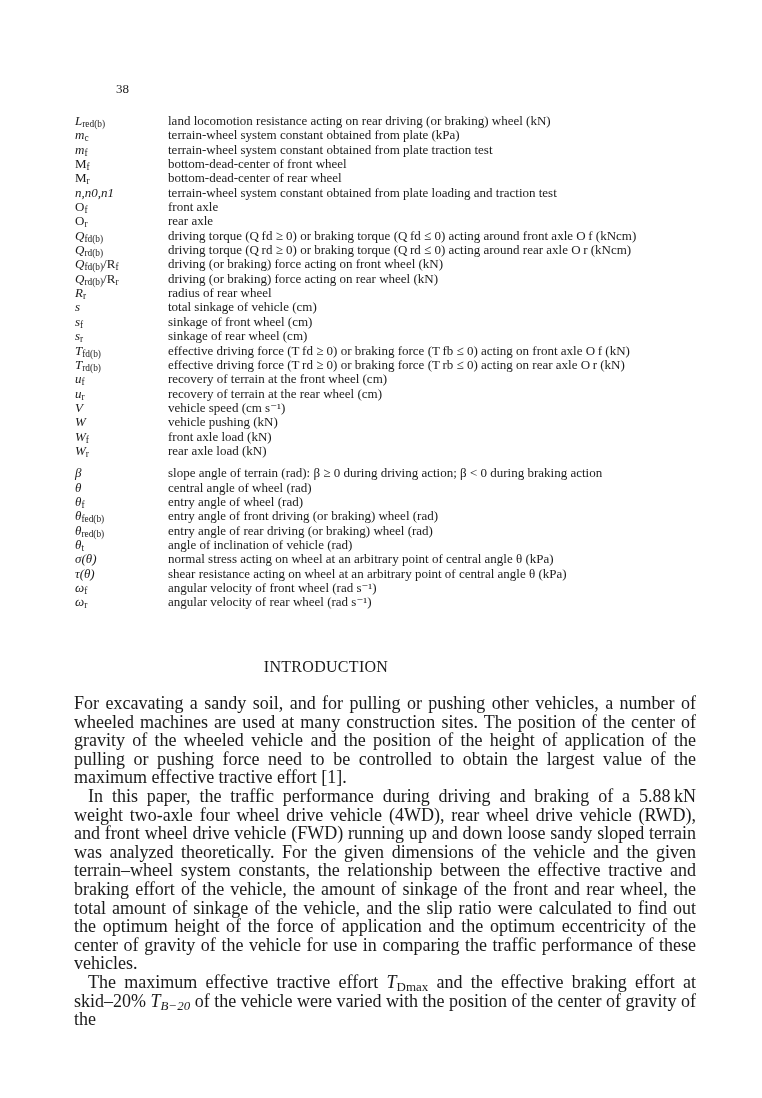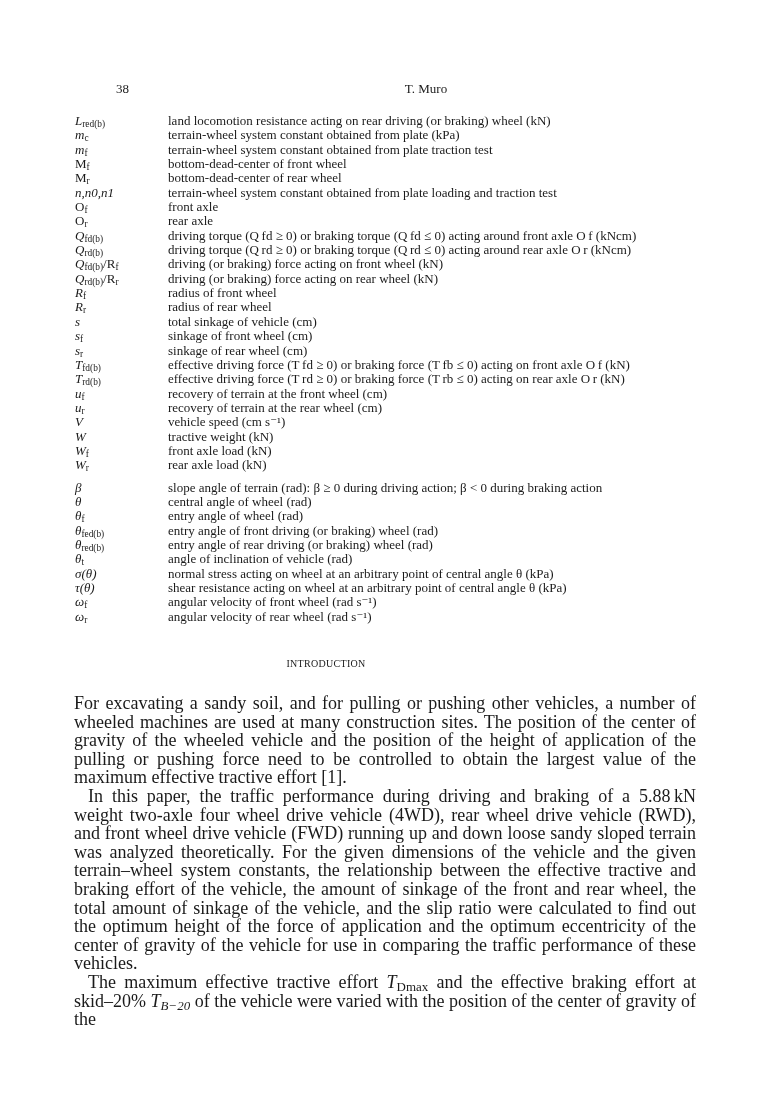--- a/index.html
+++ b/index.html
@@ -10,31 +10,30 @@
   .header { position: absolute; top: 81px; left: 74px; width: 620px; height: 18px; font-size: 13px; margin-left: 42px; }
   .page-num { position: absolute; left: 0; top: 0; }
   .running-head { position: absolute; left: 0; right: 0; text-align: center; top: 0; }
   .nomen { position: absolute; left: 75px; top: 114px; width: 640px; font-size: 13px; line-height: 14.35px; }
   .nomen .row { display: flex; white-space: nowrap; }
   .nomen .sym { width: 52px; flex: none; font-style: italic; }
   .nomen .sym.up { font-style: normal; }
   .nomen .desc { flex: 1; margin-left: 41px; }
   .nomen .gap { height: 8px; }
   sub { font-size: 0.72em; vertical-align: -0.25em; line-height: 0; }
-  .section-title { position: absolute; top: 658px; left: 0; width: 652px; text-align: center; font-size: 10px; letter-spacing: 0.3px; }
+  .section-title { position: absolute; top: 658px; left: 0; width: 652px; text-align: center; font-size: 16px; letter-spacing: 0.3px; }
   .body-text { position: absolute; top: 694px; left: 74px; width: 622px; font-size: 18px; line-height: 18.6px; text-align: justify; }
   .body-text p { margin: 0; }
   .body-text p.indent { text-indent: 14px; }
 </style>
 </head>
 <body>
 
 <div class="header">
   <span class="page-num">38</span>
-  <span class="running-head">T. Muro</span>
 </div>
 
 <div class="nomen">
   <div id="group1">
       <div class="row">
         <span class="sym"><span>L</span><sub style="font-style: normal;">red(b)</sub></span>
         <span class="desc">land locomotion resistance acting on rear driving (or braking) wheel (kN)</span>
       </div>
       <div class="row">
         <span class="sym"><span>m</span><sub style="font-style: normal;">c</sub></span>
@@ -74,24 +73,20 @@
       </div>
       <div class="row">
         <span class="sym"><span>Q</span><sub style="font-style: normal;">fd(b)</sub><span style="font-style: normal;">/R</span><sub style="font-style: normal;">f</sub></span>
         <span class="desc">driving (or braking) force acting on front wheel (kN)</span>
       </div>
       <div class="row">
         <span class="sym"><span>Q</span><sub style="font-style: normal;">rd(b)</sub><span style="font-style: normal;">/R</span><sub style="font-style: normal;">r</sub></span>
         <span class="desc">driving (or braking) force acting on rear wheel (kN)</span>
       </div>
       <div class="row">
-        <span class="sym"><span>R</span><sub style="font-style: normal;">f</sub></span>
-        <span class="desc">radius of front wheel</span>
-      </div>
-      <div class="row">
         <span class="sym"><span>R</span><sub style="font-style: normal;">r</sub></span>
         <span class="desc">radius of rear wheel</span>
       </div>
       <div class="row">
         <span class="sym"><span>s</span></span>
         <span class="desc">total sinkage of vehicle (cm)</span>
       </div>
       <div class="row">
         <span class="sym"><span>s</span><sub style="font-style: normal;">f</sub></span>
         <span class="desc">sinkage of front wheel (cm)</span>
@@ -115,21 +110,21 @@
       <div class="row">
         <span class="sym"><span>u</span><sub style="font-style: normal;">r</sub></span>
         <span class="desc">recovery of terrain at the rear wheel (cm)</span>
       </div>
       <div class="row">
         <span class="sym"><span>V</span></span>
         <span class="desc">vehicle speed (cm s⁻¹)</span>
       </div>
       <div class="row">
         <span class="sym"><span>W</span></span>
-        <span class="desc">tractive weight (kN)</span>
+        <span class="desc">vehicle pushing (kN)</span>
       </div>
       <div class="row">
         <span class="sym"><span>W</span><sub style="font-style: normal;">f</sub></span>
         <span class="desc">front axle load (kN)</span>
       </div>
       <div class="row">
         <span class="sym"><span>W</span><sub style="font-style: normal;">r</sub></span>
         <span class="desc">rear axle load (kN)</span>
       </div>
     </div>

